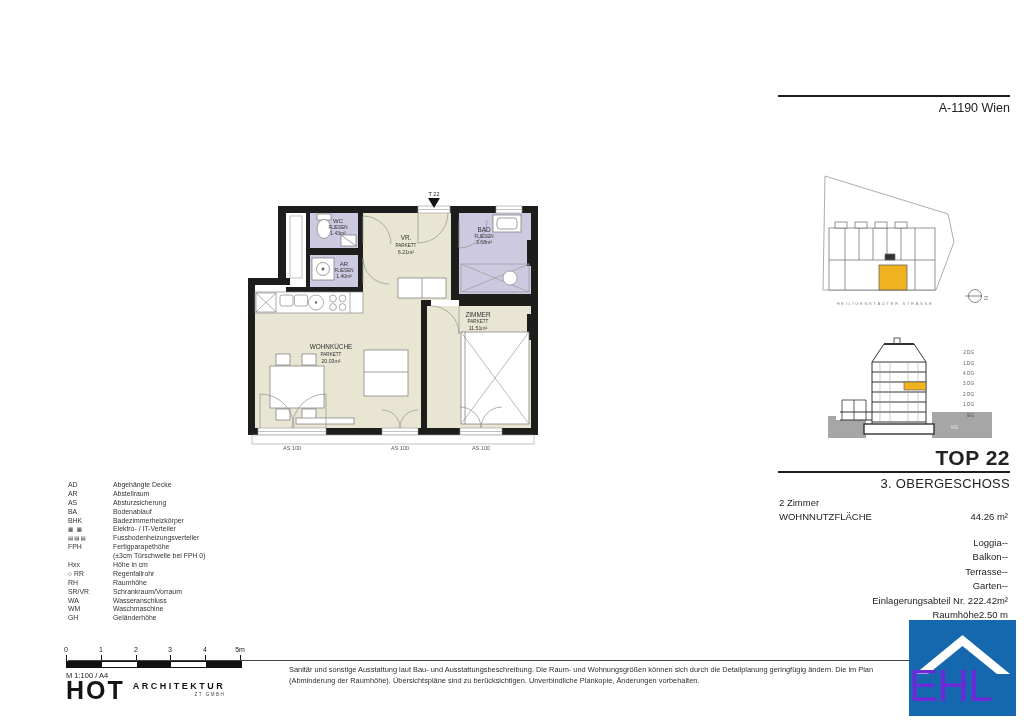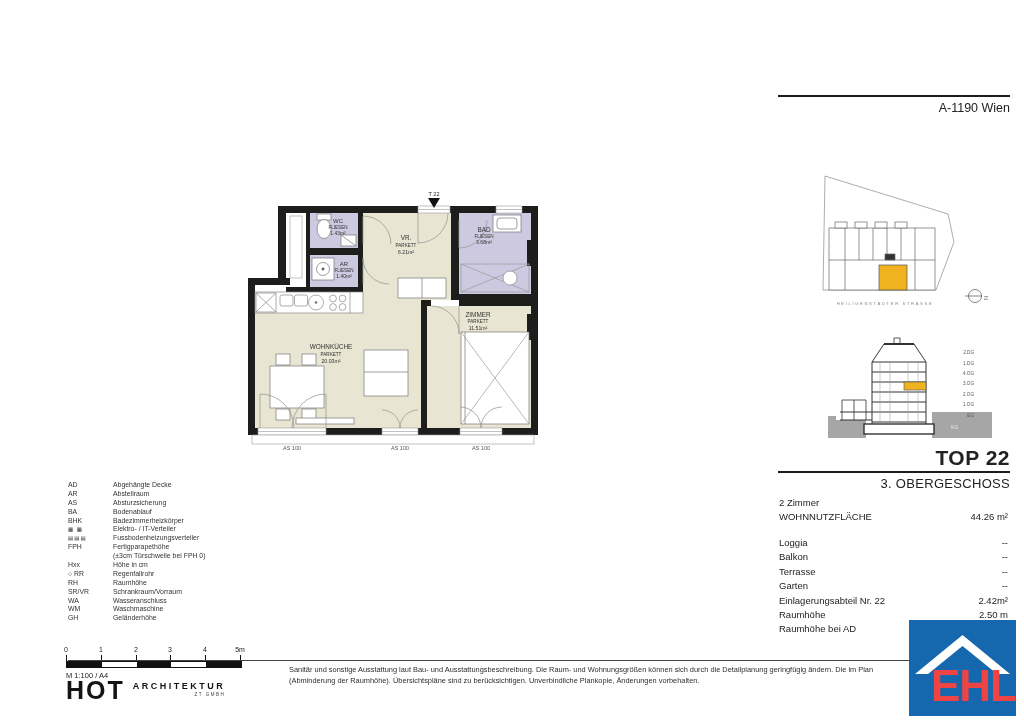--- a/index.html
+++ b/index.html
@@ -15,21 +15,21 @@
 
   .top-block{left:778px;top:446px;width:232px;text-align:right;}
   .top-block .top-label{font-size:21px;font-weight:bold;letter-spacing:.5px;}
   .top-block .rule{border-bottom:2px solid #1d1d1b;margin-top:1px;}
   .top-block .floor-label{font-size:13px;margin-top:3px;letter-spacing:.3px;}
 
   .stats{left:779px;top:497px;width:229px;font-size:9.5px;}
   .stats .row{display:flex;justify-content:space-between;height:13.5px;}
 
   .details{left:779px;top:537px;width:229px;font-size:9.5px;}
-  .details .row{display:flex;justify-content:space-between;height:14.4px;}
+  .details .row{display:flex;justify-content:flex-end;height:14.4px;}
 
   
   .legend{left:68px;top:481px;width:200px;font-size:6.9px;color:#333;}
   .legend .lrow{display:flex;height:8.9px;line-height:8.9px;}
   .legend .ab{width:45px;}
   .legend .sym{font-size:5.5px;letter-spacing:1px;}
 
   
   .scalebar{left:64px;top:646px;width:186px;height:36px;font-size:7px;color:#222;}
   .scalebar .num{position:absolute;top:0;transform:translateX(-50%);}
@@ -46,22 +46,22 @@
   .hotlogo .arch{margin-left:8px;margin-top:3px;}
   .hotlogo .arch .a1{font-size:9px;font-weight:bold;letter-spacing:2.5px;color:#141414;}
   .hotlogo .arch .a2{font-size:4.5px;letter-spacing:1.5px;color:#444;text-align:right;margin-top:1px;}
   .disclaimer{left:289px;top:665px;width:620px;height:46px;overflow:hidden;font-size:7.4px;
               line-height:10.8px;color:#2d2d2d;}
   .disclaimer div{white-space:nowrap;overflow:hidden;}
 
   
   .ehl{left:909px;top:620px;width:107px;height:96px;z-index:5;}
   .ehl .box{position:absolute;inset:0;}
-  .ehl .letters{position:absolute;left:0;right:0;top:40px;text-align:right;color:#ef4444;
-                font-size:44px;font-weight:bold;letter-spacing:-1px;line-height:52px;}
+  .ehl .letters{position:absolute;left:0;right:0;top:40px;text-align:left;color:#6d28d9;
+                font-size:44px;font-weight:normal;letter-spacing:-1px;line-height:52px;}
 </style>
 </head>
 <body>
 
 <div class="canvas">
 
   <svg class="abs" style="left:246px;top:182px;" width="296" height="276" viewBox="0 0 296 276">
 
     <g>
       <rect x="117" y="31" width="88" height="87" fill="#E8E6D2"></rect>

